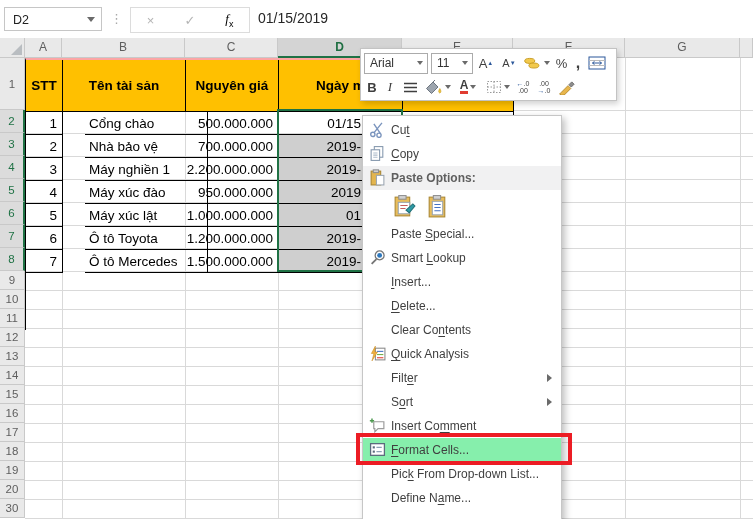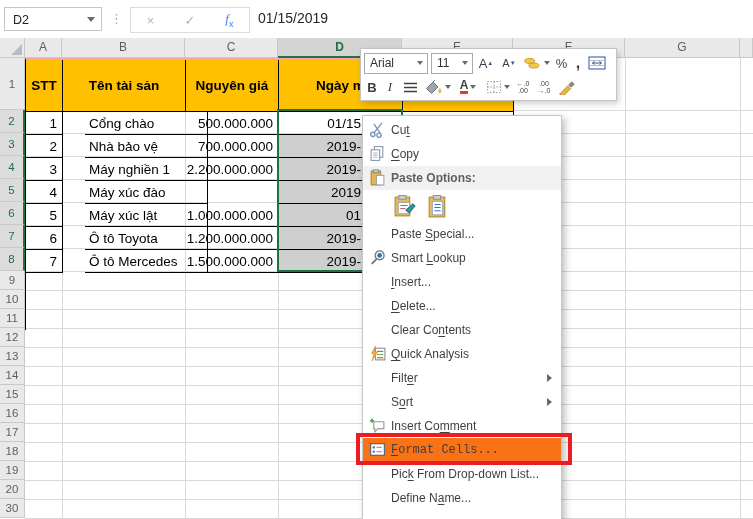--- a/index.html
+++ b/index.html
@@ -8,21 +8,21 @@
   .abs{position:absolute;}
   
   .fbar{left:0;top:0;width:753px;height:38px;background:#fff;border-bottom:1px solid #e0e0e0;}
   .namebox{left:4px;top:7px;width:98px;height:24px;border:1px solid #c6c6c6;background:#fff;
            font-size:12.5px;color:#222;line-height:24px;padding-left:8px;box-sizing:border-box;}
   .namebox .dd{position:absolute;right:6px;top:9px;width:0;height:0;border-left:4px solid transparent;
                border-right:4px solid transparent;border-top:5px solid #6a6a6a;}
   .dots{left:110px;top:8px;color:#a9a9a9;font-size:13px;letter-spacing:0;line-height:22px;}
   .fbtns{left:130px;top:7px;width:118px;height:24px;border:1px solid #dcdcdc;background:#fff;display:flex;align-items:center;}
   .fbtn{flex:1;text-align:center;font-size:13px;color:#b4b4b4;}
-  .fxg{color:#3b82f6;font-size:13px;}
+  .fxg{color:#000000;font-size:13px;}
   .fxg i{font-family:"Liberation Serif","DejaVu Serif",serif;}
   .fval{left:258px;top:0;height:37px;line-height:37px;font-size:14px;color:#262626;}
   
   .corner{left:0;top:38px;width:25px;height:20px;background:#e9e9e9;border-right:1px solid #c9c9c9;border-bottom:1px solid #c9c9c9;box-sizing:border-box;}
   .corner .tri{position:absolute;right:2px;bottom:2px;width:0;height:0;border-bottom:11px solid #b9bdc1;border-left:11px solid transparent;}
   .colhdr{top:38px;height:20px;background:#e9e9e9;color:#5e5e5e;font-size:12px;text-align:center;line-height:19px;
           border-right:1px solid #c9c9c9;border-bottom:1px solid #c9c9c9;box-sizing:border-box;}
   .colhdr.sel{background:#d4d4d4;color:#1e6e41;border-bottom:2px solid #1f7245;font-weight:bold;}
   .rowhdr{left:0;width:25px;background:#e9e9e9;color:#5e5e5e;font-size:11.5px;text-align:center;
           border-right:1px solid #c9c9c9;border-bottom:1px solid #c9c9c9;box-sizing:border-box;display:flex;align-items:center;justify-content:center;}
@@ -50,21 +50,21 @@
   .fa{font-size:6px;color:#2b579a;line-height:6px;}
   .decbtn{font-size:7px;line-height:7px;color:#3f3f3f;text-align:center;}
   .decbtn b{color:#2b579a;}
   
   .menu{left:362px;top:115px;width:200px;height:412px;background:#fff;border:1px solid #c6c6c6;box-sizing:border-box;
         box-shadow:3px 3px 7px rgba(0,0,0,.25);z-index:60;padding-top:2px;}
   .mi{position:relative;height:24px;display:flex;align-items:center;padding-left:28px;font-size:12px;color:#3f3f3f;box-sizing:border-box;}
   .mi .ic{position:absolute;left:6px;top:3px;width:17px;height:17px;}
   .mi u{text-underline-offset:2px;}
   .mi.lbl{background:#f1f1f2;color:#5f5f5f;font-weight:bold;}
-  .mi.hl{background:#f97316;font-family:Liberation Mono, monospace;}
+  .mi.hl{background:#86efac;}
   .mi .arrow{position:absolute;right:9px;top:8px;width:0;height:0;border-top:4px solid transparent;border-bottom:4px solid transparent;border-left:5px solid #6a6a6a;}
   .pirow{height:32px;display:flex;align-items:center;padding-left:28px;gap:7px;}
   .pibtn{width:26px;height:24px;display:flex;align-items:center;justify-content:center;}
   .redbox{left:356px;top:433px;width:216px;height:32px;border:4px solid #ec1c24;box-sizing:border-box;z-index:70;pointer-events:none;}
 </style>
 </head>
 <body>
 
 <div class="app">
 
@@ -164,20 +164,21 @@
       <div class="tcell num" style="left: 160px; top: 75px; width: 93px; height: 23px;">700.000.000</div>
       <div class="tcell dcell dgray" style="left: 253px; top: 75px; width: 124px; height: 23px;">2019-</div>
       <div class="tcell " style="left: 377px; top: 75px; width: 111px; height: 23px; background: rgb(255, 255, 255);"></div>
       <div class="tcell num" style="left: 0px; top: 98px; width: 37px; height: 23px;">3</div>
       <div class="tcell txt" style="left: 37px; top: 98px; width: 123px; height: 23px;">Máy nghiền 1</div>
       <div class="tcell num" style="left: 160px; top: 98px; width: 93px; height: 23px;">2.200.000.000</div>
       <div class="tcell dcell dgray" style="left: 253px; top: 98px; width: 124px; height: 23px;">2019-</div>
       <div class="tcell " style="left: 377px; top: 98px; width: 111px; height: 23px; background: rgb(255, 255, 255);"></div>
       <div class="tcell num" style="left: 0px; top: 121px; width: 37px; height: 23px;">4</div>
       <div class="tcell txt" style="left: 37px; top: 121px; width: 123px; height: 23px;">Máy xúc đào</div>
+      <div class="tcell num" style="left: 160px; top: 121px; width: 93px; height: 23px;">950.000.000</div>
       <div class="tcell dcell dgray" style="left: 253px; top: 121px; width: 124px; height: 23px;">2019</div>
       <div class="tcell " style="left: 377px; top: 121px; width: 111px; height: 23px; background: rgb(255, 255, 255);"></div>
       <div class="tcell num" style="left: 0px; top: 144px; width: 37px; height: 23px;">5</div>
       <div class="tcell txt" style="left: 37px; top: 144px; width: 123px; height: 23px;">Máy xúc lật</div>
       <div class="tcell num" style="left: 160px; top: 144px; width: 93px; height: 23px;">1.000.000.000</div>
       <div class="tcell dcell dgray" style="left: 253px; top: 144px; width: 124px; height: 23px;">01</div>
       <div class="tcell " style="left: 377px; top: 144px; width: 111px; height: 23px; background: rgb(255, 255, 255);"></div>
       <div class="tcell num" style="left: 0px; top: 167px; width: 37px; height: 23px;">6</div>
       <div class="tcell txt" style="left: 37px; top: 167px; width: 123px; height: 23px;">Ô tô Toyota</div>
       <div class="tcell num" style="left: 160px; top: 167px; width: 93px; height: 23px;">1.200.000.000</div>

